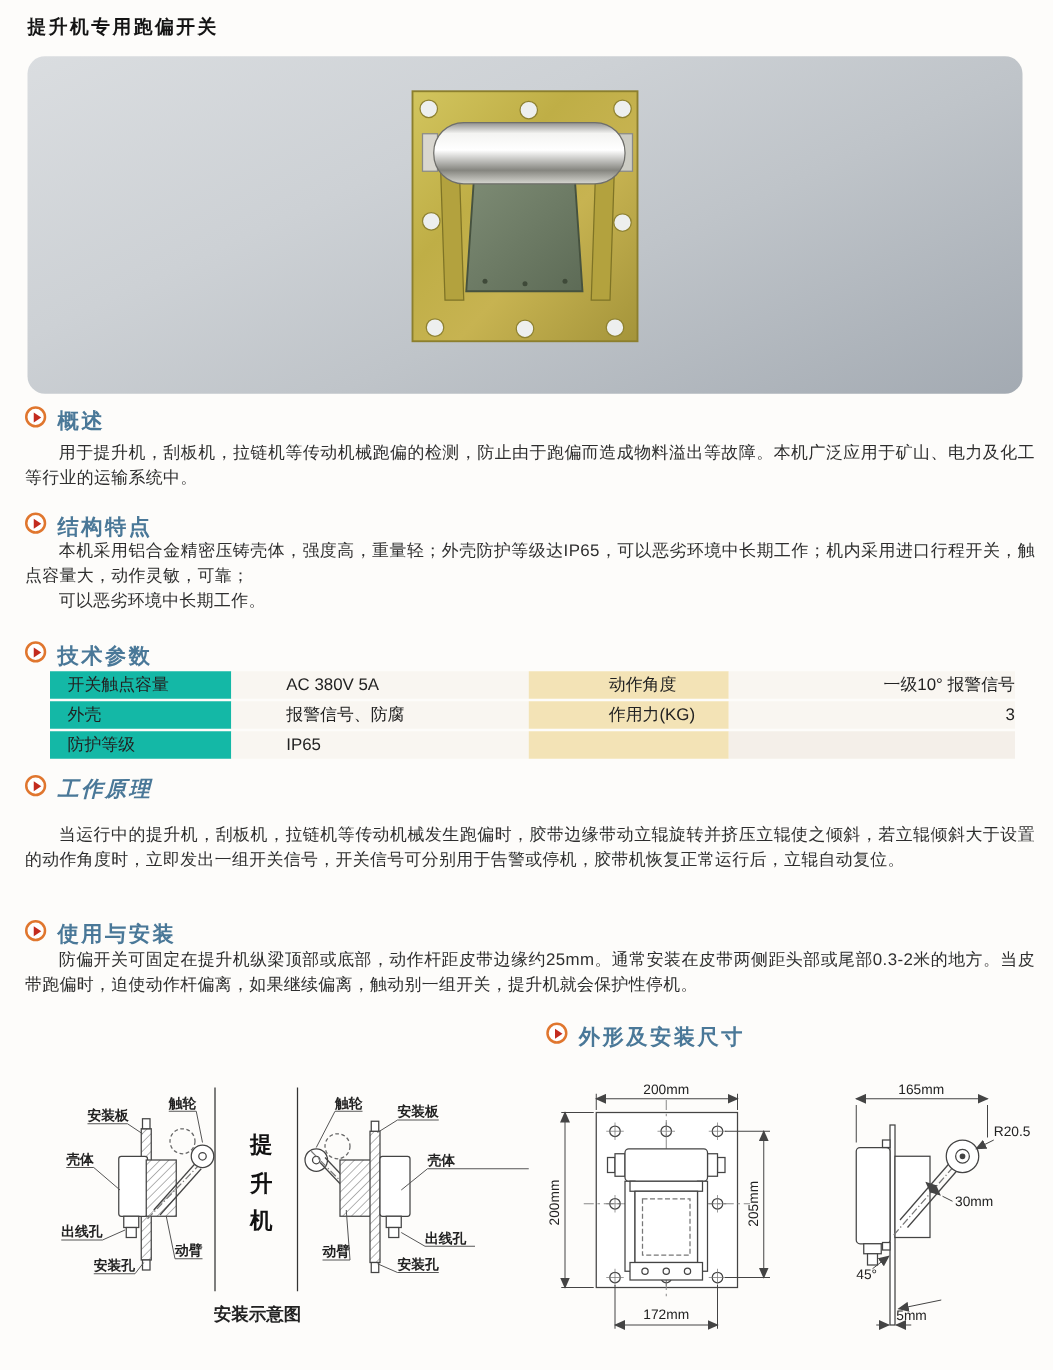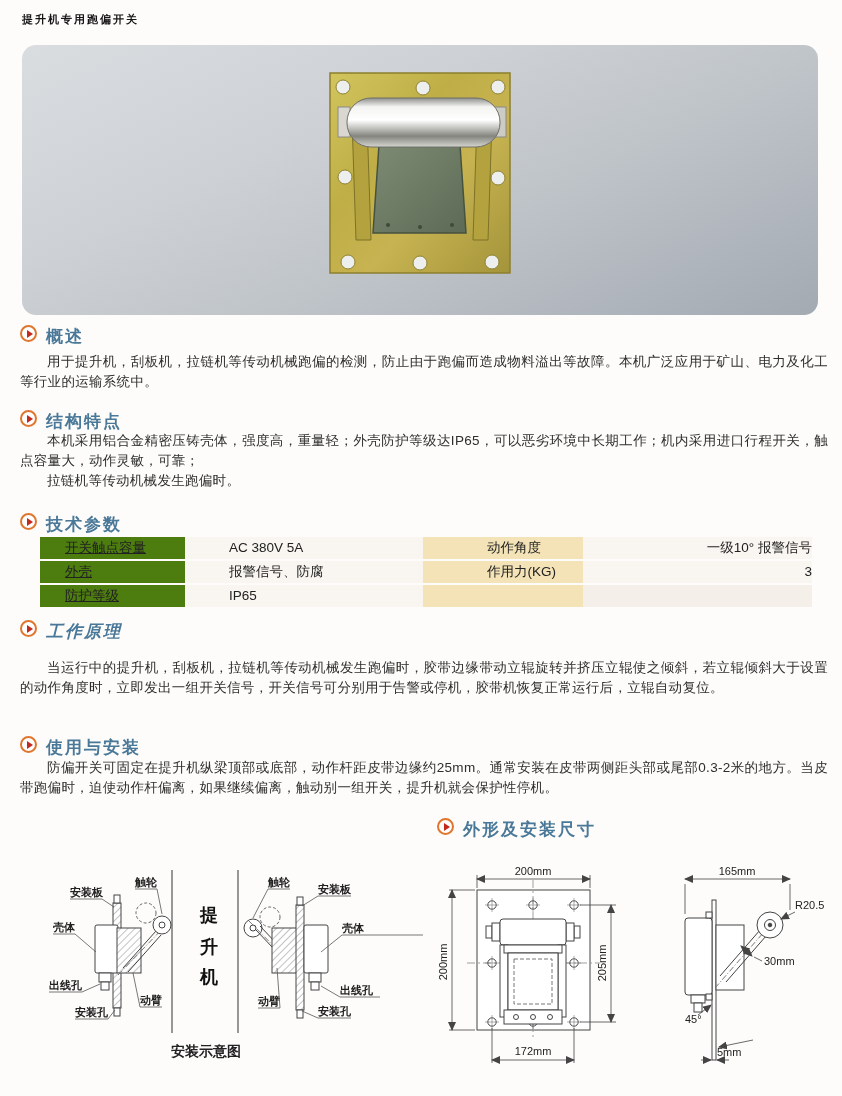--- a/index.html
+++ b/index.html
@@ -1,37 +1,37 @@
 <!DOCTYPE html>
 <html><head>
 <meta charset="utf-8">
 <style>
   html,body{margin:0;padding:0;}
   body{width:842px;height:1096px;background:#fdfcfa;font-family:"Liberation Sans","DejaVu Sans",sans-serif;}
   .page{position:relative;width:842px;height:1096px;overflow:hidden;background:#fdfcfa;}
 
-  .doc-title{position:absolute;left:22px;top:12px;margin:0;font-size:11px;font-weight:bold;color:#141414;letter-spacing:2px;}
+  .doc-title{position:absolute;left:22px;top:12px;margin:0;font-size:15px;font-weight:bold;color:#141414;letter-spacing:2px;}
 
   .photo{position:absolute;left:22px;top:45px;width:796px;height:270px;border-radius:14px;overflow:hidden;
          background:linear-gradient(155deg,#dadde0 0%,#cdd1d5 35%,#bfc4c9 60%,#a3aab2 100%);}
   .photo svg{display:block;}
 
   .section{position:absolute;left:20px;width:810px;}
   .sec-head{display:flex;align-items:flex-start;gap:9px;}
   .sec-icon{width:13px;height:13px;border-radius:50%;border:2px solid #e0762e;background:#fff;
             display:inline-flex;align-items:center;justify-content:center;flex:0 0 auto;}
   .sec-icon .tri{width:0;height:0;border-left:6px solid #c32a1e;border-top:4px solid transparent;border-bottom:4px solid transparent;margin-left:2px;}
   .sec-head h2{margin:0;font-size:17px;font-weight:bold;color:#4a7898;letter-spacing:2px;}
   .body-text{position:absolute;left:20px;width:808px;margin:0;font-size:13.5px;line-height:20px;color:#2e2e2e;
              text-indent:2em;letter-spacing:0.3px;text-align:justify;}
 
   .param-table{position:absolute;left:40px;top:537px;width:772px;display:grid;
                grid-template-columns:145px 238px 160px 229px;grid-auto-rows:22px;row-gap:2px;font-size:13.5px;color:#222;}
   .param-table .cell{line-height:22px;white-space:nowrap;overflow:hidden;}
-  .param-table .lbl1{background:#4d7c0f;padding-left:25px;text-decoration:underline;}
+  .param-table .lbl1{background:#14b8a6;padding-left:14px;}
   .param-table .val1{background:#f9f6f1;padding-left:44px;}
   .param-table .lbl2{background:#f3e3b6;padding-left:64px;}
   .param-table .val2{background:#f9f6f1;text-align:right;}
   .param-table .val2.dim{background:#f4efe9;}
 
   .dim-title{left:437px;top:818px;width:240px;}
 
   .diagram{position:absolute;}
   svg text{font-family:"Liberation Sans","DejaVu Sans",sans-serif;fill:#222;}
   .dlabel{font-size:11px;font-weight:bold;}
@@ -112,21 +112,21 @@
 
   <div class="section" style="top:410px;">
     <div class="sec-head">
       <span class="sec-icon">
           <span class="tri"></span>
         </span>
       <h2>结构特点</h2>
     </div>
   </div>
   <p class="body-text" style="top:431px;">本机采用铝合金精密压铸壳体，强度高，重量轻；外壳防护等级达IP65，可以恶劣环境中长期工作；机内采用进口行程开关，触点容量大，动作灵敏，可靠；</p>
-  <p class="body-text" style="top:471px;">拉链机等传动机械发生跑偏时。</p>
+  <p class="body-text" style="top:471px;">可以恶劣环境中长期工作。</p>
 
   <div class="section" style="top:513px;">
     <div class="sec-head">
       <span class="sec-icon">
           <span class="tri"></span>
         </span>
       <h2>技术参数</h2>
     </div>
   </div>
   <div class="param-table">

